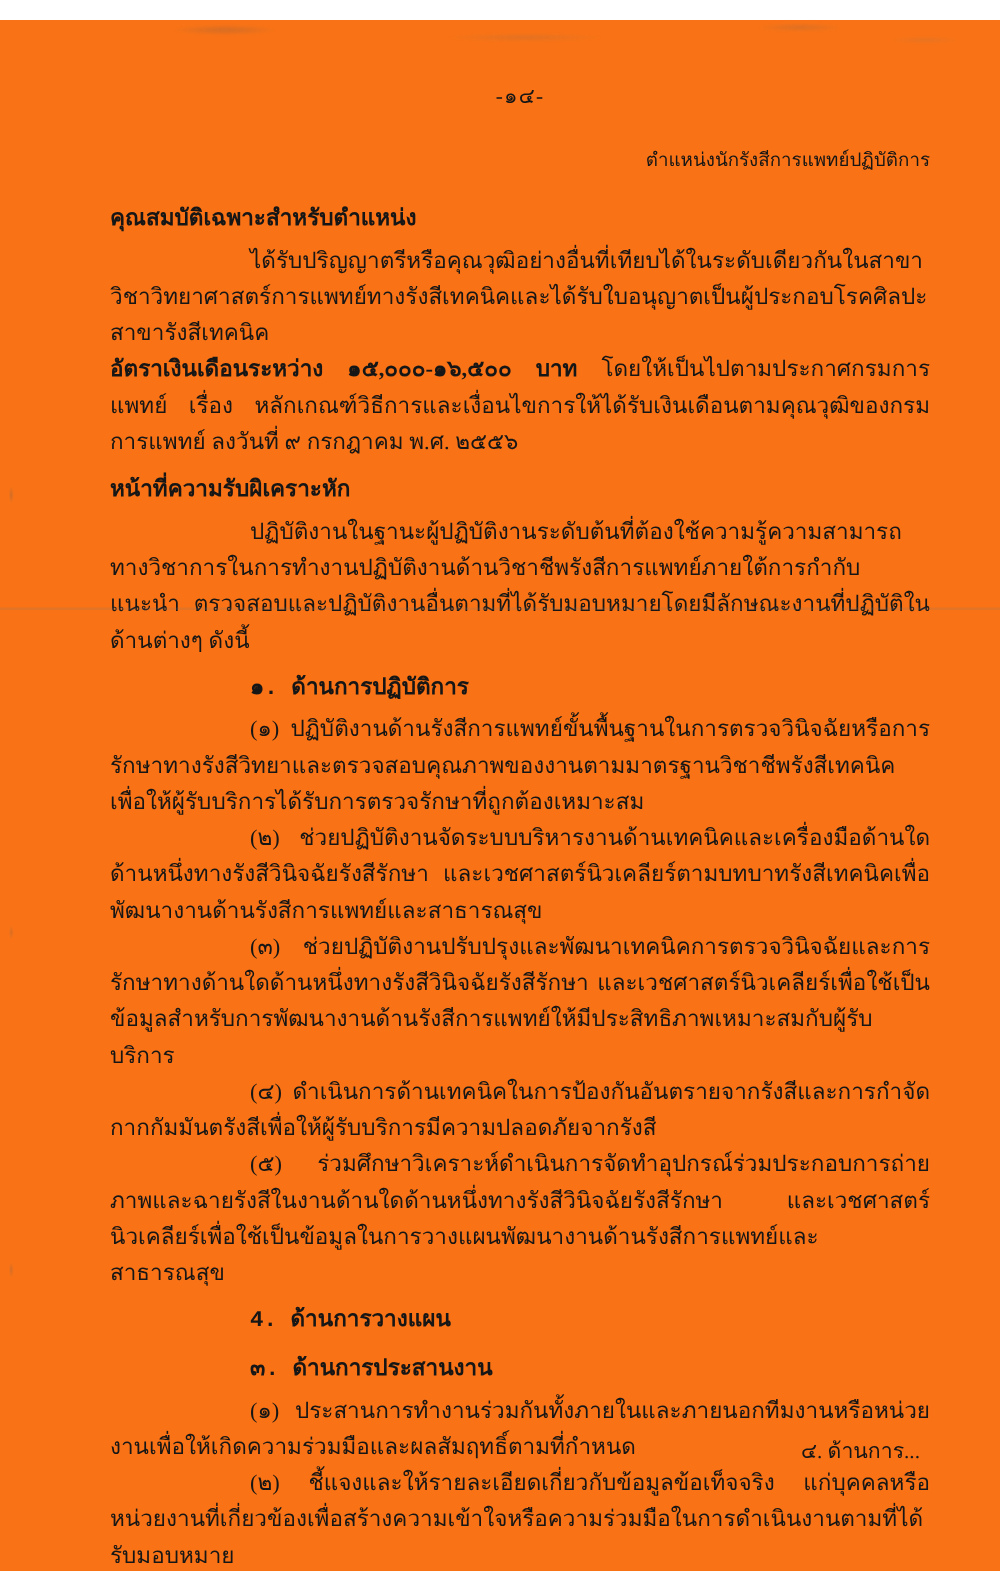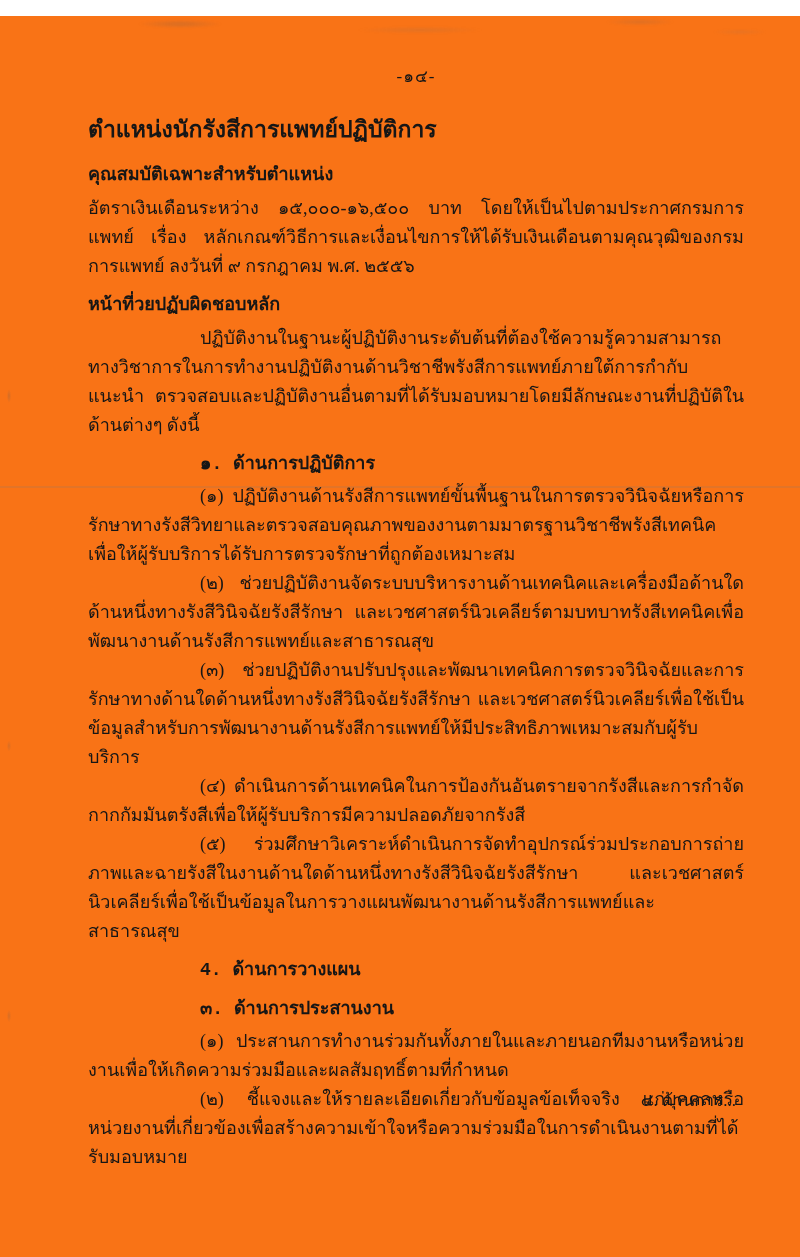--- a/index.html
+++ b/index.html
@@ -41,66 +41,67 @@
       radial-gradient(ellipse 3px 9px at 3px 700px, rgba(90,90,90,.22), transparent 70%);
   }
 
   .page-number {
     text-align: center;
     font-size: 17px;
     margin-bottom: 24px;
     letter-spacing: 1px;
   }
   .doc-title {
-    text-align: left;
-    font-weight: bold;
-    font-size: 23px;
+    text-align: right;
+    font-weight: normal;
+    font-size: 15px;
     margin-bottom: 16px;
   }
   .heading {
     font-weight: bold;
     margin: 9px 0 5px 0;
     font-family: Liberation Serif, serif;
   }
   .para {
     text-align: justify;
   }
   .first-indent { text-indent: 112px; }
   .section-heading {
     font-weight: bold;
     margin: 10px 0 3px 112px;
     font-family: Liberation Mono, monospace;
   }
-  .bold { font-weight: normal; }
+  .bold { font-weight: bold; }
   .continuation {
     position: absolute;
-    top: 1070px;
+    top: 1130px;
     right: 64px;
     font-size: 17px;
   }
 </style>
 </head>
 <body>
 
 <div class="page">
 
   <div class="artifact artifact-top"></div>
   <div class="artifact artifact-line"></div>
   <div class="artifact artifact-left"></div>
 
   <div class="page-number">-๑๔-</div>
 
   <div class="doc-title">ตำแหน่งนักรังสีการแพทย์ปฏิบัติการ</div>
 
   <div class="heading">คุณสมบัติเฉพาะสำหรับตำแหน่ง</div>
 
+  <div class="para first-indent">ได้รับปริญญาตรีหรือคุณวุฒิอย่างอื่นที่เทียบได้ในระดับเดียวกันในสาขาวิชาวิทยาศาสตร์การแพทย์ทางรังสีเทคนิคและได้รับใบอนุญาตเป็นผู้ประกอบโรคศิลปะสาขารังสีเทคนิค</div>
 
   <div class="para"><span class="bold">อัตราเงินเดือนระหว่าง ๑๕,๐๐๐-๑๖,๕๐๐ บาท</span><span> โดยให้เป็นไปตามประกาศกรมการแพทย์ เรื่อง หลักเกณฑ์วิธีการและเงื่อนไขการให้ได้รับเงินเดือนตามคุณวุฒิของกรมการแพทย์ ลงวันที่ ๙ กรกฎาคม พ.ศ. ๒๕๕๖</span></div>
 
-  <div class="heading">หน้าที่วยปฏับผิดชอบหลัก</div>
+  <div class="heading">หน้าที่ความรับผิเคราะหัก</div>
 
   <div class="para first-indent">ปฏิบัติงานในฐานะผู้ปฏิบัติงานระดับต้นที่ต้องใช้ความรู้ความสามารถทางวิชาการในการทำงานปฏิบัติงานด้านวิชาชีพรังสีการแพทย์ภายใต้การกำกับ แนะนำ ตรวจสอบและปฏิบัติงานอื่นตามที่ได้รับมอบหมายโดยมีลักษณะงานที่ปฏิบัติในด้านต่างๆ ดังนี้</div>
 
   <div class="section-heading">๑. ด้านการปฏิบัติการ</div>
   <div class="para first-indent">(๑) ปฏิบัติงานด้านรังสีการแพทย์ขั้นพื้นฐานในการตรวจวินิจฉัยหรือการรักษาทางรังสีวิทยาและตรวจสอบคุณภาพของงานตามมาตรฐานวิชาชีพรังสีเทคนิคเพื่อให้ผู้รับบริการได้รับการตรวจรักษาที่ถูกต้องเหมาะสม</div>
   <div class="para first-indent">(๒) ช่วยปฏิบัติงานจัดระบบบริหารงานด้านเทคนิคและเครื่องมือด้านใดด้านหนึ่งทางรังสีวินิจฉัยรังสีรักษา และเวชศาสตร์นิวเคลียร์ตามบทบาทรังสีเทคนิคเพื่อพัฒนางานด้านรังสีการแพทย์และสาธารณสุข</div>
   <div class="para first-indent">(๓) ช่วยปฏิบัติงานปรับปรุงและพัฒนาเทคนิคการตรวจวินิจฉัยและการรักษาทางด้านใดด้านหนึ่งทางรังสีวินิจฉัยรังสีรักษา และเวชศาสตร์นิวเคลียร์เพื่อใช้เป็นข้อมูลสำหรับการพัฒนางานด้านรังสีการแพทย์ให้มีประสิทธิภาพเหมาะสมกับผู้รับบริการ</div>
   <div class="para first-indent">(๔) ดำเนินการด้านเทคนิคในการป้องกันอันตรายจากรังสีและการกำจัดกากกัมมันตรังสีเพื่อให้ผู้รับบริการมีความปลอดภัยจากรังสี</div>
   <div class="para first-indent">(๕) ร่วมศึกษาวิเคราะห์ดำเนินการจัดทำอุปกรณ์ร่วมประกอบการถ่ายภาพและฉายรังสีในงานด้านใดด้านหนึ่งทางรังสีวินิจฉัยรังสีรักษา และเวชศาสตร์นิวเคลียร์เพื่อใช้เป็นข้อมูลในการวางแผนพัฒนางานด้านรังสีการแพทย์และสาธารณสุข</div>
 

